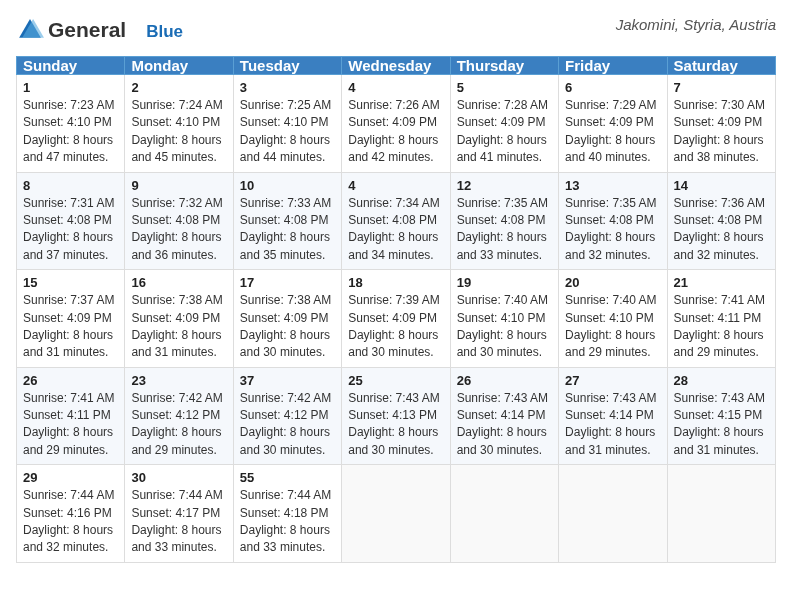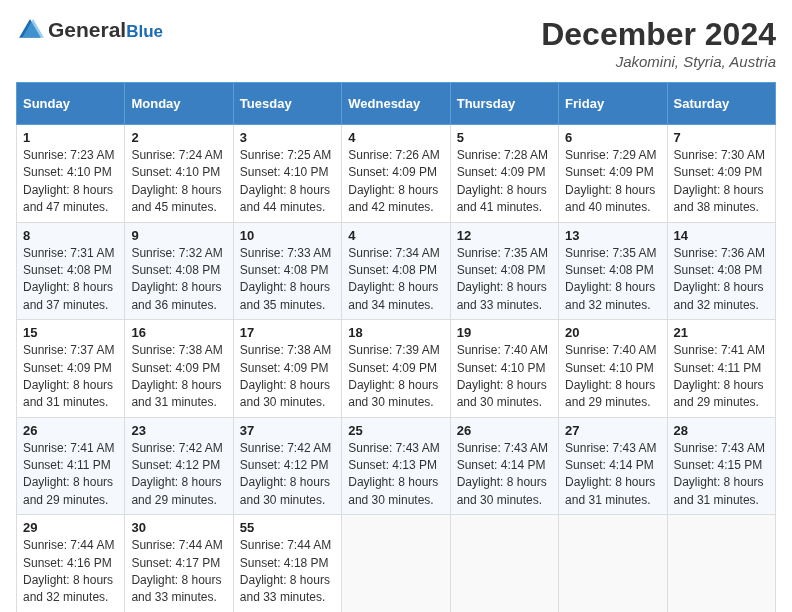--- a/index.html
+++ b/index.html
@@ -40,22 +40,22 @@
     }
     .calendar-table {
       width: 100%;
       border-collapse: collapse;
       font-size: 11px;
     }
     .calendar-table th {
       background-color: #3a7fc1;
       color: #fff;
       text-align: left;
-      padding: 13px 6px;
-      font-size: 13px;
+      padding: 0 6px;
+      font-size: 15px;
       font-weight: bold;
       border: 1px solid #5a9fd4;
     }
     .calendar-table td {
       vertical-align: top;
       padding: 5px 6px;
       border: 1px solid #ddd;
       width: 108px;
       min-height: 80px;
       background: #fff;
@@ -86,25 +86,24 @@
 </head>
 <body>
 
 <div class="header">
   <div class="logo">
     <svg class="logo-icon" viewBox="0 0 36 36">
       <polygon points="18,4 32,28 4,28" fill="#1a6cb5"></polygon>
       <polygon points="22,4 36,28 8,28" fill="#5aabdf" opacity="0.6"></polygon>
     </svg>
     <div>
-      <span style="font-size:21px;font-weight:bold;color:#333;">General</span><span style="font-size:17px;font-weight:bold;color:#1a6cb5;">Blue</span>
+      <span style="font-size:21px;font-weight:bold;color:#333;">General</span><span style="font-size:17px;font-weight:bold;color:#1a6cb5;padding-left:20px;">Blue</span>
     </div>
   </div>
   <div class="title-block">
-    <div class="month-title">December 2024</div>
     <div class="location-subtitle">Jakomini, Styria, Austria</div>
   </div>
 </div>
 
 <table class="calendar-table">
   <thead>
     <tr>
     <th>Sunday</th>
         <th>Monday</th>
         <th>Tuesday</th>

